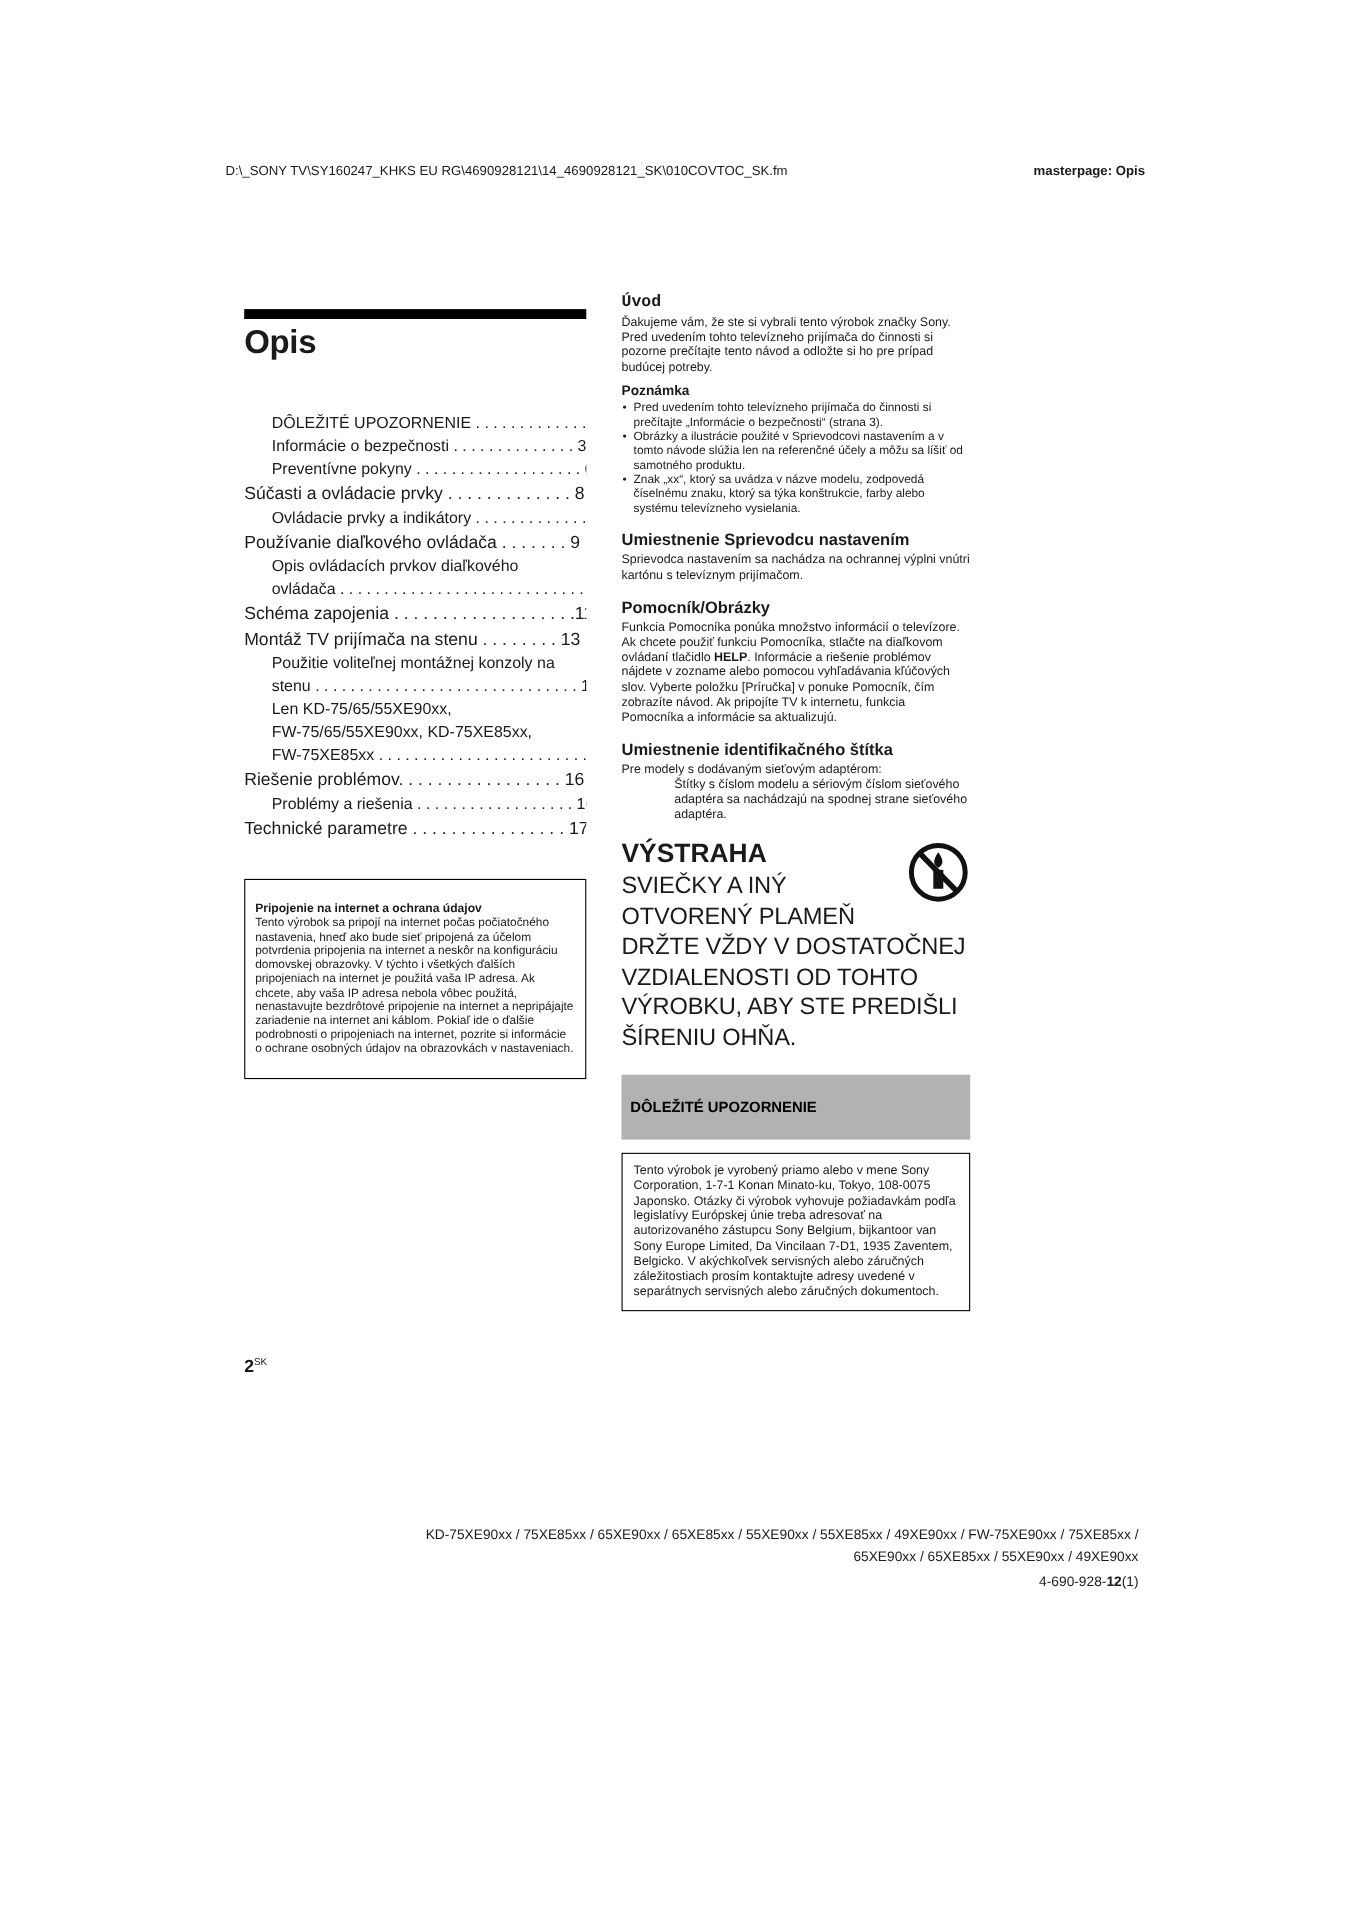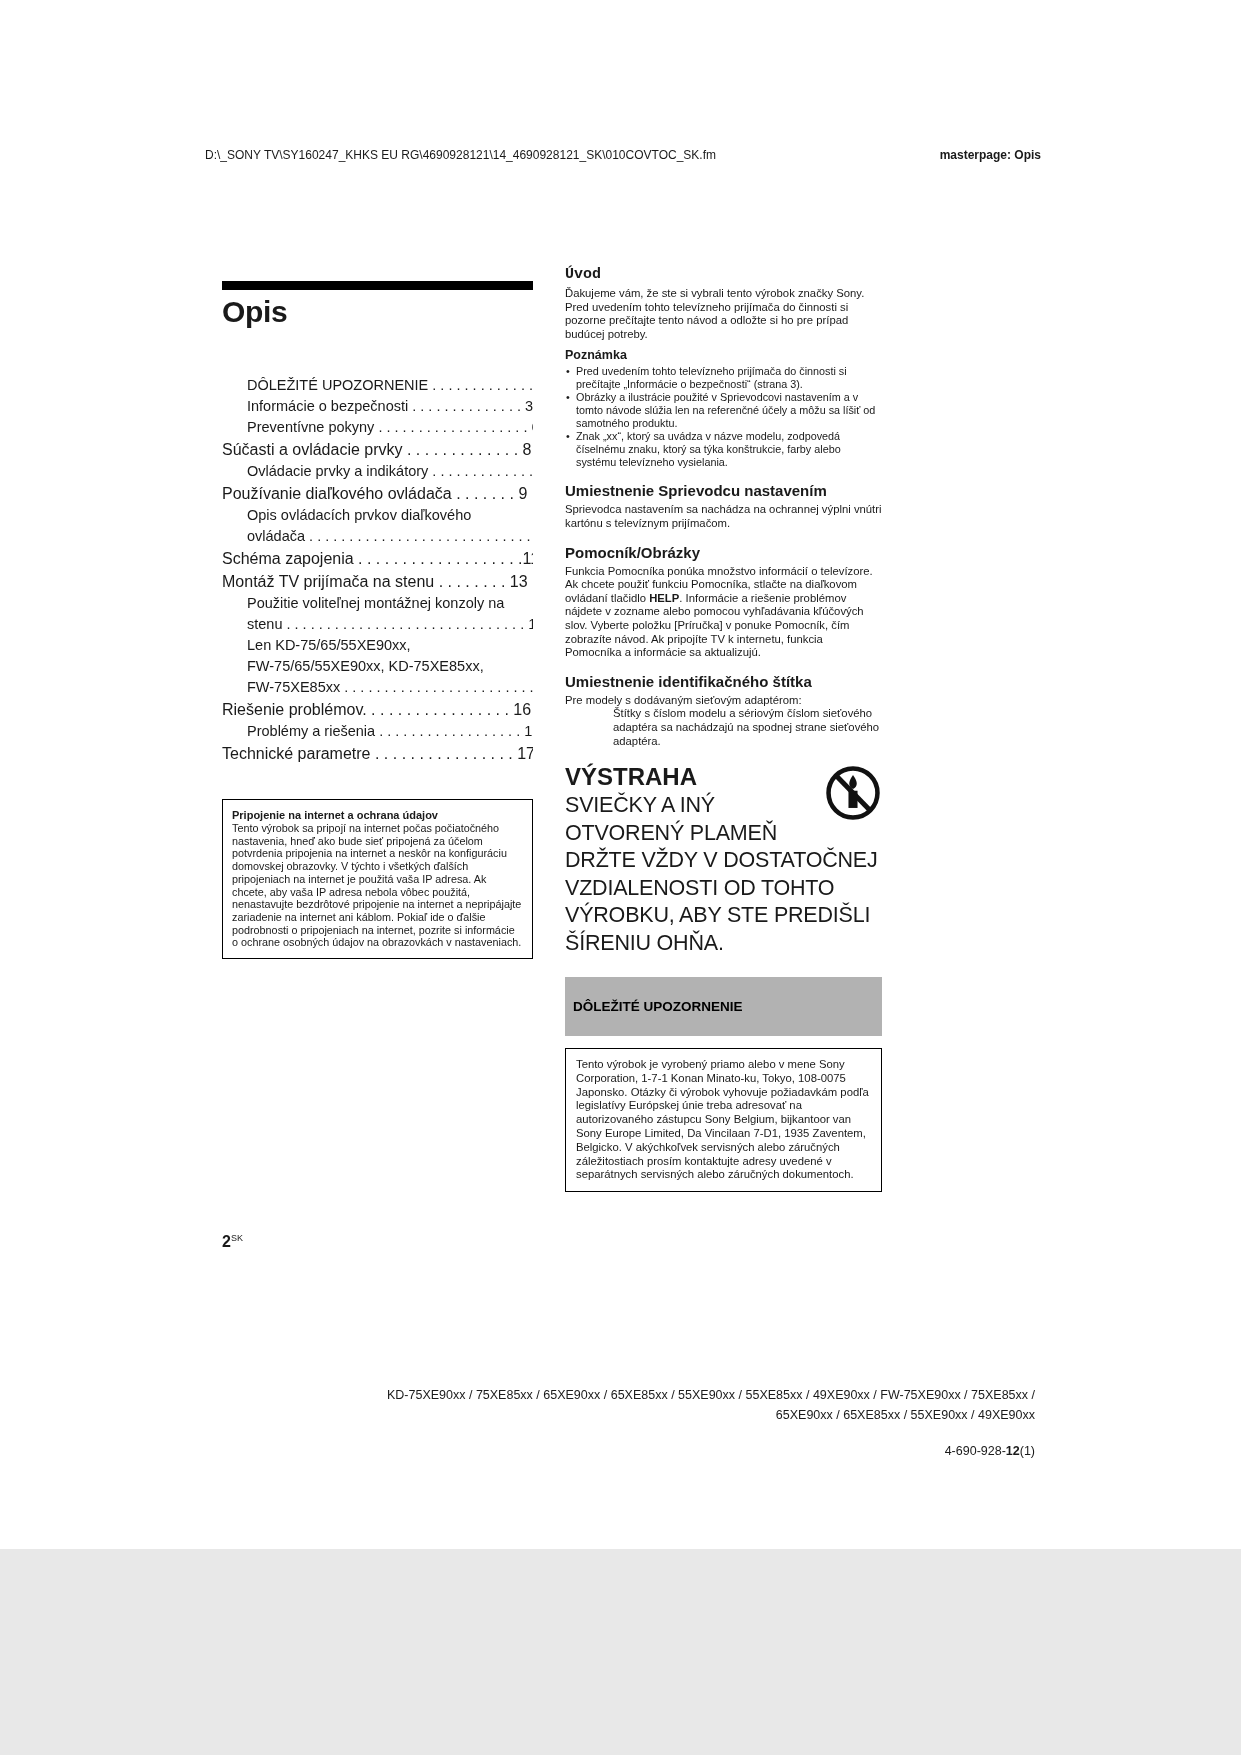--- a/index.html
+++ b/index.html
@@ -1,37 +1,37 @@
 <!DOCTYPE html>
 <html><head>
 <meta charset="utf-8">
 <style>
   html,body { margin:0; padding:0; background:#e8e8e8; }
   .page {
-    position:relative; width:1241px; height:1549px; margin:0 auto;
+    position:relative; width:1241px; height:1755px; margin:0 auto;
     background:#ffffff; color:#1a1a1a;
     font-family:"Liberation Sans","DejaVu Sans",sans-serif;
     overflow:hidden;
   }
   
   .header { position:absolute; top:148px; left:205px; right:200px;
     display:flex; justify-content:space-between; font-size:12px; }
   .header .master { font-weight:bold; }
 
   
   .left-col { position:absolute; left:222px; top:281px; width:311px; }
   .black-bar { height:9px; background:#000; margin-bottom:5px; }
   .obsah { font-size:30px; line-height:34px; font-weight:bold; margin:0; letter-spacing:-0.3px; }
   .toc { margin-top:46px; }
   .toc-line { white-space:nowrap; overflow:hidden; }
   .toc-main { font-size:16px; line-height:23px; }
   .toc-sub  { font-size:14.5px; line-height:21px; padding-left:25px; }
 
   .internet-box { position:absolute; left:222px; top:799px; width:311px;
-    border:1.4px solid #000; padding:9px 9px; box-sizing:border-box; }
+    border:1.4px solid #000; padding:20px 9px; box-sizing:border-box; }
   .box-title { font-size:11px; font-weight:bold; margin-bottom:1px; }
   .box-body  { font-size:10.8px; line-height:12.7px; }
 
   .page-num { position:absolute; left:222px; top:1233px; font-size:16px; font-weight:bold; }
   .page-num sup { font-weight:normal; font-size:9px; }
 
   
   .right-col { position:absolute; left:565px; top:266px; width:317px; }
   h2.section { font-size:15px; font-weight:bold; margin:13px 0 4px; }
   h2.section.first { margin-top:0;font-family:Liberation Mono, monospace; }
@@ -47,21 +47,21 @@
   .v-body  { font-size:21.5px; line-height:27.5px; letter-spacing:-0.2px; }
 
   .gray-bar { margin-top:20px; background:#b2b2b2; color:#000;
     font-size:13.5px; font-weight:bold; padding:22px 8px; clear:both; }
   .important-box { margin-top:12px; border:1.4px solid #000; padding:9px 10px; }
   .important-box p { font-size:11.3px; line-height:13.8px; margin:0; }
 
   
   .footer { position:absolute; left:222px; right:206px; top:1385px;
     text-align:right; font-size:12.5px; line-height:20px; }
-  .doc-code { margin-top:16px; }
+  .doc-code { margin-top:3px; }
   .doc-code .bold { font-weight:bold; }
 </style>
 </head>
 <body>
 
 <div class="page">
 
   <div class="header">
     <span class="path">D:\_SONY TV\SY160247_KHKS EU RG\4690928121\14_4690928121_SK\010COVTOC_SK.fm</span>
     <span class="master">masterpage: Opis</span>

